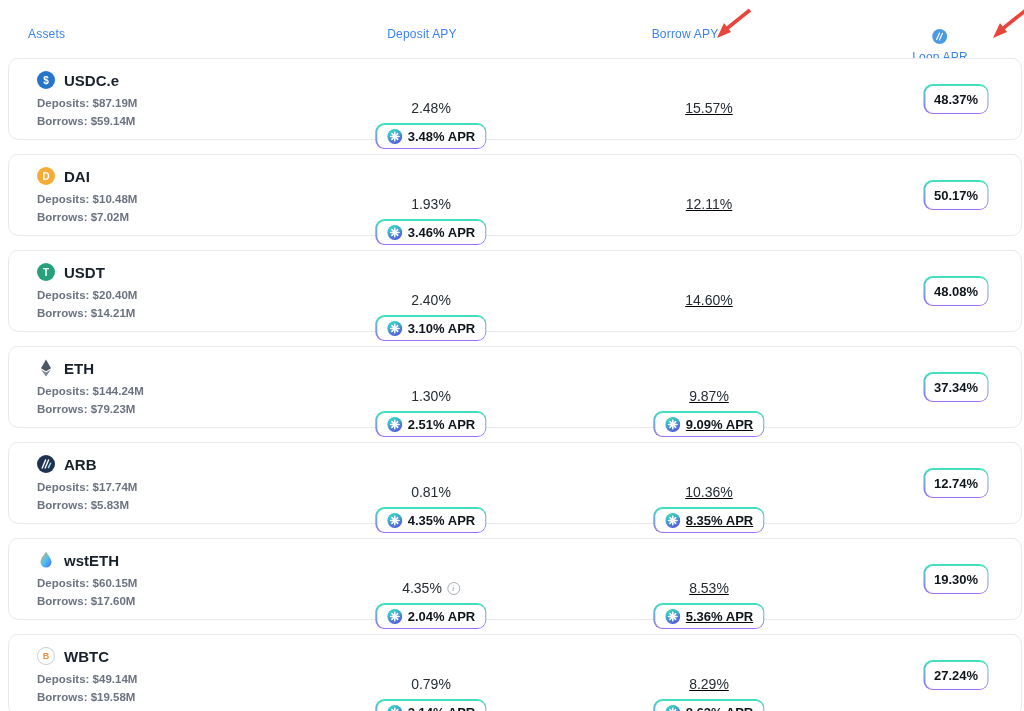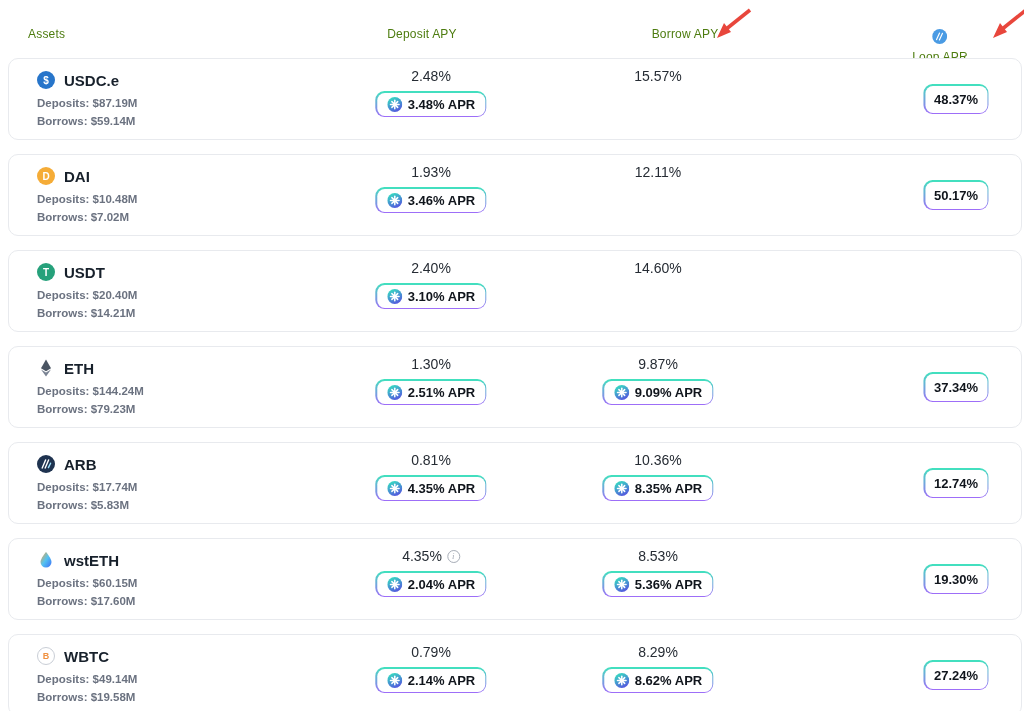--- a/index.html
+++ b/index.html
@@ -2,21 +2,21 @@
 <html><head>
 <meta charset="utf-8">
 <style>
   * { margin:0; padding:0; box-sizing:border-box; }
   html,body { width:1024px; height:711px; overflow:hidden; background:#fff;
     font-family:"Liberation Sans", sans-serif; }
   .page { position:relative; width:1024px; height:711px; }
 
   
   .table-header { position:relative; height:58px; }
-  .th { position:absolute; top:27px; font-size:12px; color:#4d7c0f; letter-spacing:.2px; }
+  .th { position:absolute; top:27px; font-size:12px; color:#3b82f6; letter-spacing:.2px; }
   .th-assets { left:28px; }
   .th-deposit { left:422px; transform:translateX(-50%); }
   .th-borrow { left:685px; transform:translateX(-50%); }
   .th-loop { left:940px; transform:translateX(-50%); display:flex; align-items:center; gap:5px;flex-direction:column; }
   .arrow { position:absolute; top:7px; }
   .arrow-borrow { left:712px; }
   .arrow-loop { left:988px; }
 
   
   .card { position:relative; width:1014px; height:82px; margin:0 0 14px 8px;
@@ -29,23 +29,23 @@
   .coin-circle.usdc { background:#2775ca; }
   .coin-circle.dai  { background:#f5ac37; }
   .coin-circle.usdt { background:#26a17b; }
   .coin-circle.wbtc { background:#fff; border:1.5px solid #c9ced6; color:#f09242; font-size:9px; }
   .asset-name { font-size:15px; font-weight:700; color:#17202b; }
   .stat { font-size:11.5px; font-weight:600; color:#6b7280; margin-top:6px; }
 
   .col { position:absolute; top:0; height:100%; display:flex; flex-direction:column;
     align-items:center; }
   .col-deposit { left:422px; transform:translateX(-50%); padding-top:9px; gap:7px; }
-  .col-borrow  { left:649px; transform:translateX(-50%); padding-top:9px; gap:7px; }
+  .col-borrow  { left:700px; transform:translateX(-50%); padding-top:9px; gap:7px;text-decoration:underline; }
   .col-loop    { left:947px; transform:translateX(-50%); justify-content:center; }
-  .apy-line { display:flex; align-items:center; gap:5px; }
+  .apy-line { display:flex; align-items:center; gap:5px;margin-top:32px; }
   .apy-value { font-size:14px; color:#262c34; }
   .info-icon { display:inline-flex; width:13px; height:13px; border:1px solid #a7adb7;
     border-radius:50%; color:#a7adb7; font-size:9px; align-items:center; justify-content:center;
     font-style:italic; font-family:"Liberation Serif", serif; }
 
   .badge { background:linear-gradient(180deg,#3fe3bd 0%,#9f6cf9 100%);
     padding:1.5px; border-radius:9px; display:inline-block; }
   .badge-inner { background:#fff; border-radius:7.5px; display:flex; 
     gap:6px; padding:4px 10px; }
   .badge-text { font-size:13px; font-weight:700; color:#10151c; white-space:nowrap; }
@@ -232,20 +232,27 @@
         </div>
       </div>
     </div>
 
     <div class="col col-borrow">
       <div class="apy-line">
         <span class="apy-value">14.60%</span>
       </div>
     </div>
 
+    <div class="col col-loop">
+      <div class="badge loop-badge">
+        <div class="badge-inner">
+          <span class="badge-text">48.08%</span>
+        </div>
+      </div>
+    </div>
   </div>
       <div class="card">
     <div class="asset-info">
       <div class="asset-title">
         <span class="coin">
               <svg width="18" height="18" viewBox="0 0 18 18">
                 <polygon points="9,0.5 14,9.2 9,12.2 4,9.2" fill="#4b5563"></polygon>
                 <polygon points="4,10.6 9,13.6 14,10.6 9,17.5" fill="#7b8494"></polygon>
               </svg>
             </span>

